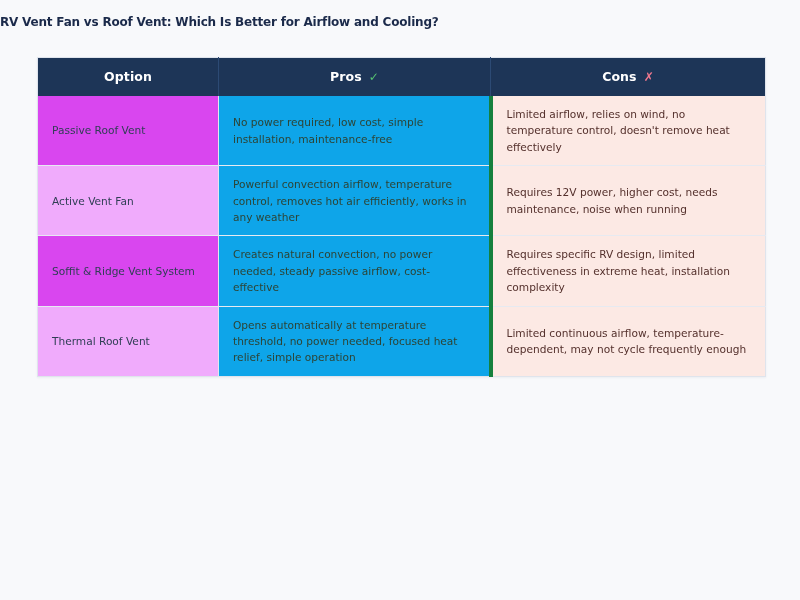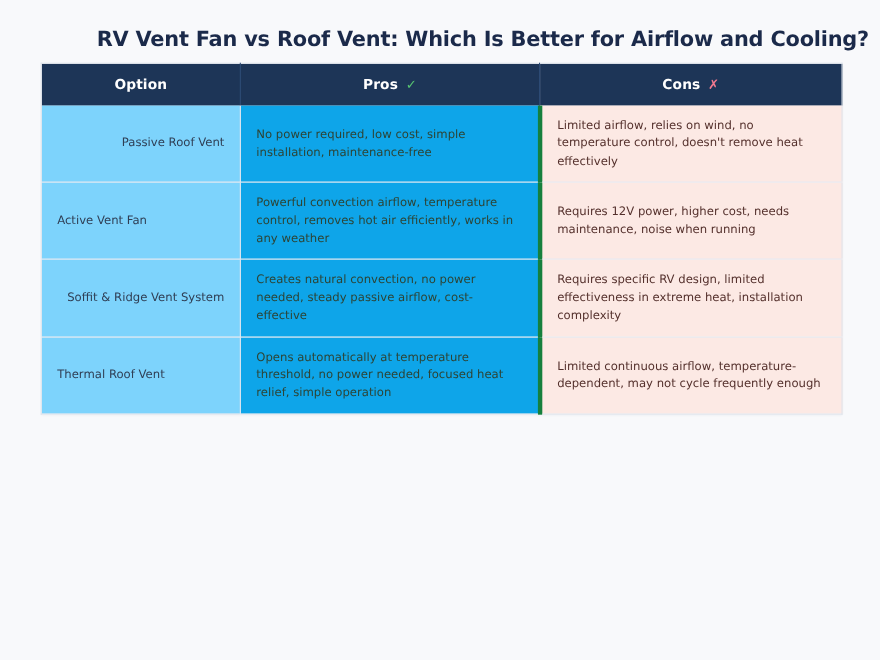--- a/index.html
+++ b/index.html
@@ -9,26 +9,26 @@
   }
   body {
     width: 800px;
     height: 600px;
     background: #f8f9fb;
     font-family: "DejaVu Sans", "Liberation Sans", sans-serif;
     overflow: hidden;
   }
 
   #page-title {
-    text-align: right;
-    font-size: 19px;
+    text-align: left;
+    font-size: 12px;
     font-weight: bold;
     color: #1b2a4a;
     letter-spacing: -0.2px;
-    margin: 10px;
+    margin: 0;
     padding-top: 15px;
     padding-bottom: 0;
     line-height: 1.2;
   }
 
   #comparison-wrap {
     position: absolute;
     left: 37px;
     top: 57px;
     width: 676px;
@@ -78,25 +78,25 @@
     font-size: 10.6px;
     color: #34435a;
     line-height: 1.55;
     vertical-align: middle;
     padding: 10px 14px;
     border-bottom: 1px solid #e6eaf1;
   }
   tbody tr:last-child td { border-bottom: none; }
 
   td.opt {
-    background: #7dd3fc;
+    background: #f0abfc;
     border-right: 1px solid #e1e6ef;
     color: #2f3e54;
   }
-  tbody tr.alt td.opt { background: #7dd3fc; text-align: right; }
+  tbody tr.alt td.opt { background: #d946ef; }
 
   td.pros {
     background: #0ea5e9;
     border-right: 4px solid #15803d;
     color: #2d4435;
   }
   td.cons {
     background: #fce9e4;
     color: #54302c;
   }

